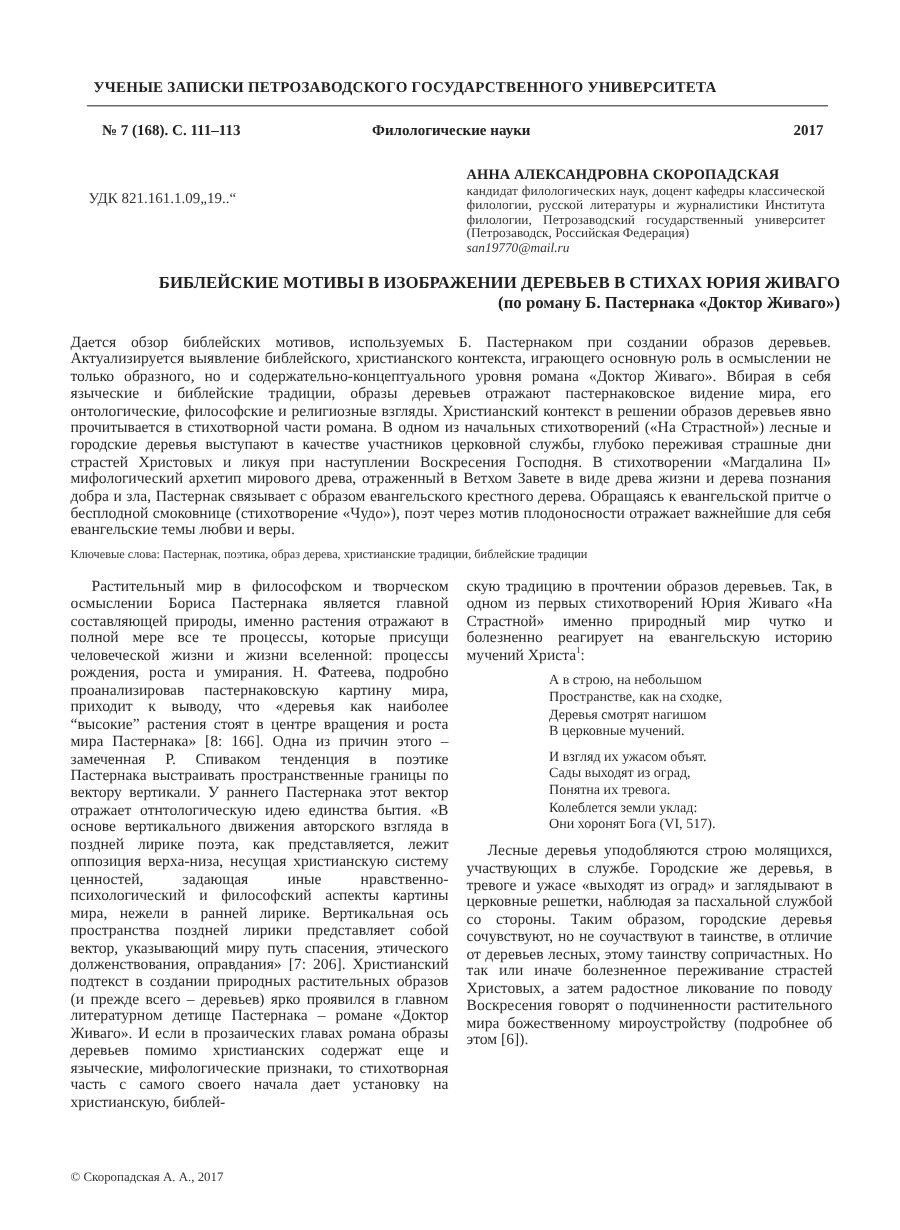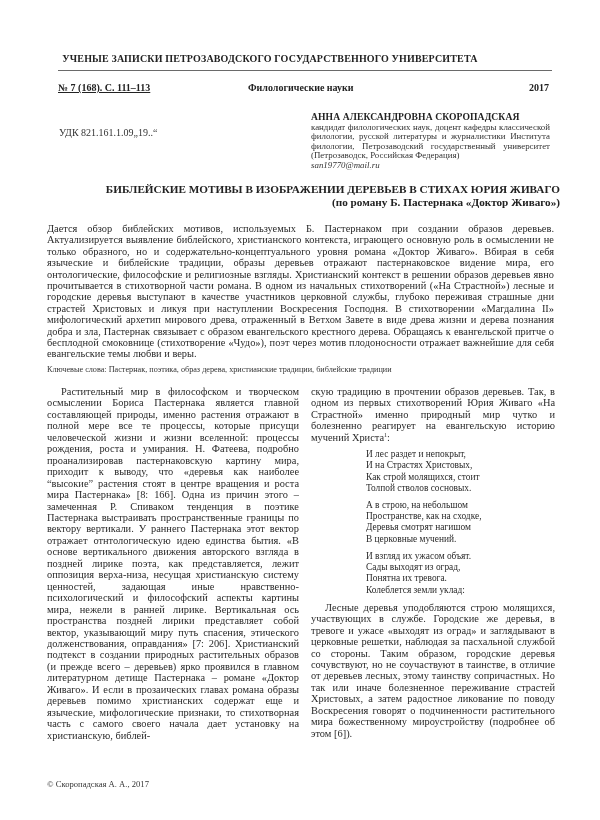--- a/index.html
+++ b/index.html
@@ -3,21 +3,21 @@
   <meta charset="utf-8">
   <style>
     html, body { margin: 0; padding: 0; background: #ffffff; }
     body { width: 600px; height: 820px; position: relative; overflow: hidden;
       font-family: "Liberation Serif", "DejaVu Serif", serif; color: #2a2a2a; }
     .abs { position: absolute; }
     .journal { left: 0; width: 540px; top: 53px; text-align: center; font-weight: bold;
       font-size: 10px; letter-spacing: 0.15px; color: #222; }
     .rule { left: 58px; width: 494px; top: 70px; height: 0; border-top: 1px solid #6a6a6a; }
     .meta { left: 58px; width: 494px; top: 82px; font-size: 10px; font-weight: bold; color: #222; }
-    .meta .issue { position: absolute; left: 0; text-decoration: underline; }
+    .meta .issue { position: absolute; left: 10px; }
     .meta .section { position: absolute; left: 190px; }
     .meta .year { position: absolute; right: 3px; }
     .udc { left: 59px; top: 98px; font-size: 10px; color: #333; margin-top: 29px; }
     .author { left: 311px; width: 239px; top: 112px; font-size: 8.9px; line-height: 9.6px; color: #333; }
     .author .name { text-align: left; font-weight: bold; font-size: 9.6px; color: #222; margin-bottom: 1px; letter-spacing: 0.1px;}
     .author .aff { text-align: justify; text-align-last: left; }
     .author .email { font-style: italic; }
     .title { left: 40px; width: 520px; top: 183px; text-align: right; font-weight: bold; font-size: 11.2px; line-height: 12.5px; color: #222; }
     .abstract { left: 47px; width: 507px; top: 223px; font-size: 10.4px; line-height: 11.4px; text-align: justify; color: #2a2a2a; }
     .abstract p { margin: 0; text-indent: 0; }
@@ -67,34 +67,29 @@
 <div class="abs keywords">Ключевые слова: Пастернак, поэтика, образ дерева, христианские традиции, библейские традиции</div>
 
 <div class="abs col left-col">
   <p>Растительный мир в философском и творческом осмыслении Бориса Пастернака является главной составляющей природы, именно растения отражают в полной мере все те процессы, которые присущи человеческой жизни и жизни вселенной: процессы рождения, роста и умирания. Н. Фатеева, подробно проанализировав пастернаковскую картину мира, приходит к выводу, что «деревья как наиболее “высокие” растения стоят в центре вращения и роста мира Пастернака» [8: 166]. Одна из причин этого – замеченная Р. Спиваком тенденция в поэтике Пастернака выстраивать пространственные границы по вектору вертикали. У раннего Пастернака этот вектор отражает отнтологическую идею единства бытия. «В основе вертикального движения авторского взгляда в поздней лирике поэта, как представляется, лежит оппозиция верха-низа, несущая христианскую систему ценностей, задающая иные нравственно-психологический и философский аспекты картины мира, нежели в ранней лирике. Вертикальная ось пространства поздней лирики представляет собой вектор, указывающий миру путь спасения, этического долженствования, оправдания» [7: 206]. Христианский подтекст в создании природных растительных образов (и прежде всего – деревьев) ярко проявился в главном литературном детище Пастернака – романе «Доктор Живаго». И если в прозаических главах романа образы деревьев помимо христианских содержат еще и языческие, мифологические признаки, то стихотворная часть с самого своего начала дает установку на христианскую, библей-</p>
 </div>
 
 <div class="abs col right-col">
   <p class="noind"><span>скую традицию в прочтении образов деревьев. Так, в одном из первых стихотворений Юрия Живаго «На Страстной» именно природный мир чутко и болезненно реагирует на евангельскую историю мучений Христа</span><sup>1</sup><span>:</span></p>
   <div class="poem" id="poem">
       <div class="stanza">
-        <div>И лес раздет и непокрыт,</div>
-        <div>И на Страстях Христовых,</div>
-        <div>Как строй молящихся, стоит</div>
-        <div>Толпой стволов сосновых.</div>
-      </div>
-      <div class="stanza">
         <div>А в строю, на небольшом</div>
         <div>Пространстве, как на сходке,</div>
         <div>Деревья смотрят нагишом</div>
         <div>В церковные мучений.</div>
       </div>
       <div class="stanza">
         <div>И взгляд их ужасом объят.</div>
         <div>Сады выходят из оград,</div>
         <div>Понятна их тревога.</div>
         <div>Колеблется земли уклад:</div>
+        <div>Они хоронят Бога (VI, 517).</div>
       </div>
     </div>
   <p>Лесные деревья уподобляются строю молящихся, участвующих в службе. Городские же деревья, в тревоге и ужасе «выходят из оград» и заглядывают в церковные решетки, наблюдая за пасхальной службой со стороны. Таким образом, городские деревья сочувствуют, но не соучаствуют в таинстве, в отличие от деревьев лесных, этому таинству сопричастных. Но так или иначе болезненное переживание страстей Христовых, а затем радостное ликование по поводу Воскресения говорят о подчиненности растительного мира божественному мироустройству (подробнее об этом [6]).</p>
 </div>
 
 <div class="abs copyright">© Скоропадская А. А., 2017</div>
 
 </body></html>

